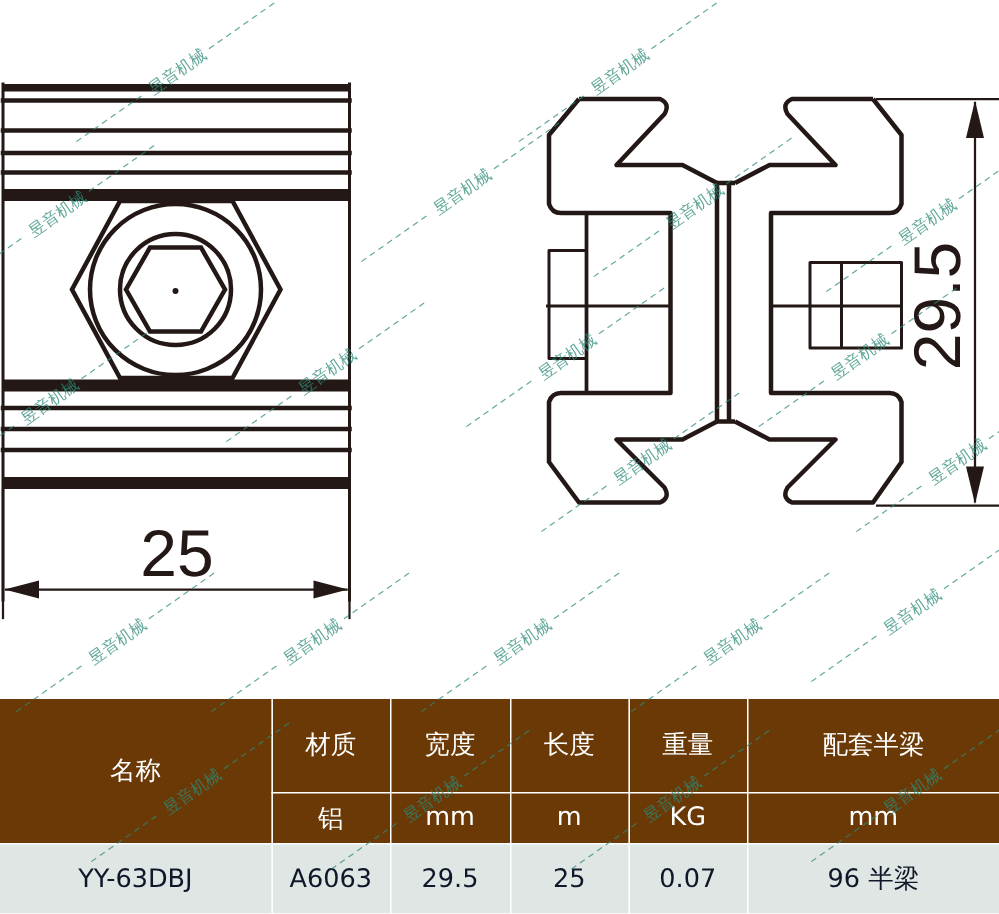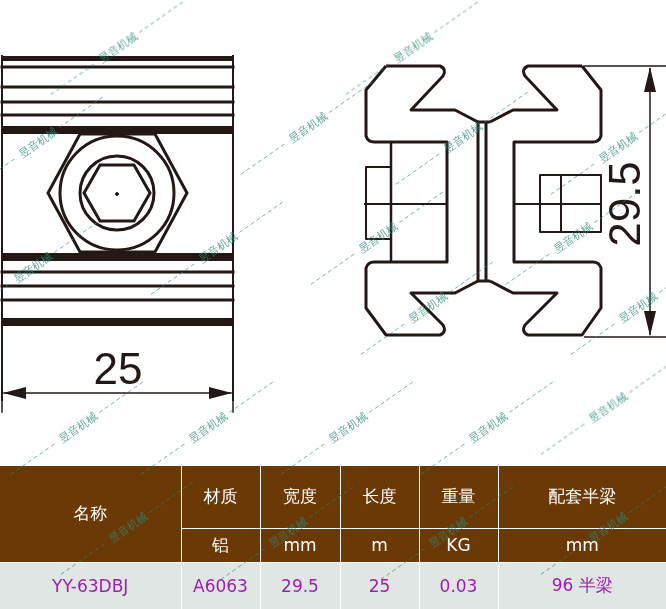--- a/index.html
+++ b/index.html
@@ -9,21 +9,21 @@
   #spec-table {
     position: absolute; left: 0; top: 466px; width: 666px; height: 143px;
     border-collapse: collapse; table-layout: fixed;
   }
   #spec-table td {
     text-align: center; vertical-align: middle;
     border: 1px solid #ffffff;
     font-size: 17px;
   }
   #spec-table tr.head td { background: #6a3906; color: #ffffff; }
-  #spec-table tr.data td { background: #dfe6e3; color: #a21caf; font-size: 17px; }
+  #spec-table tr.data td { background: #dfe6e3; color: #0f172a; font-size: 17px; }
   #spec-table tr.r1 { height: 62px; }
   #spec-table tr.r2 { height: 34px; }
   #spec-table tr.data { height: 47px; }
   #spec-table td:first-child { border-left: none; }
   #spec-table td:last-child { border-right: none; }
   #spec-table tr.r1 td { border-top: none; }
   #spec-table tr.data td { border-bottom: none; }
   #watermark-layer { position: absolute; left: 0; top: 0; width: 666px; height: 609px; pointer-events: none; }
 </style>
 </head>
@@ -116,21 +116,21 @@
     <td>mm</td>
     <td>m</td>
     <td>KG</td>
     <td>mm</td>
   </tr>
   <tr class="data">
     <td>YY-63DBJ</td>
     <td>A6063</td>
     <td>29.5</td>
     <td>25</td>
-    <td>0.03</td>
+    <td>0.07</td>
     <td>96 半梁</td>
   </tr>
 </tbody>
   </table>
 
 <svg id="watermark-layer" viewBox="0 0 666 609" xmlns="http://www.w3.org/2000/svg">
   <g id="wm-group" fill="#2e8b7a" stroke="#2e8b7a" opacity="0.75" font-family="DejaVu Sans, sans-serif" font-size="11">
       <g transform="translate(100,60) rotate(-35)">
         <line x1="-60" y1="0" x2="-4" y2="0" stroke-width="0.8" stroke-dasharray="4 3"></line>
         <text x="0" y="4" stroke="none">昱音机械</text>

